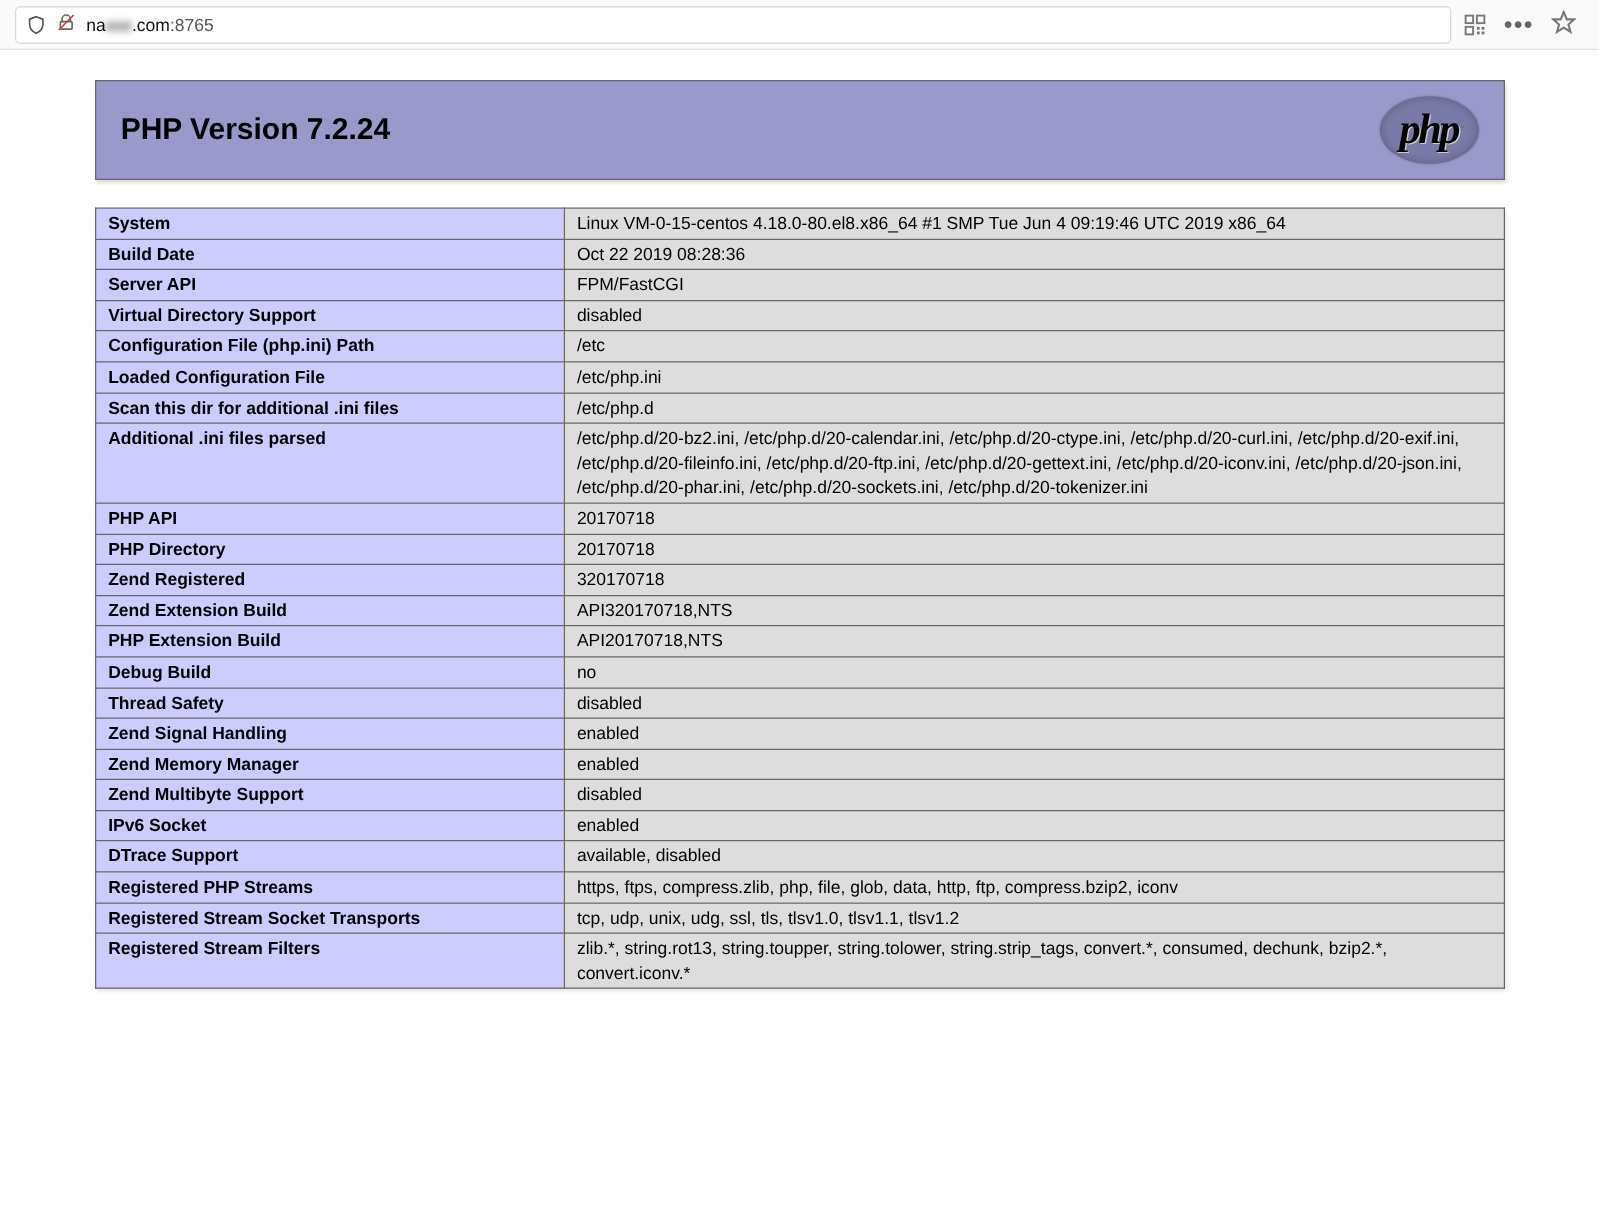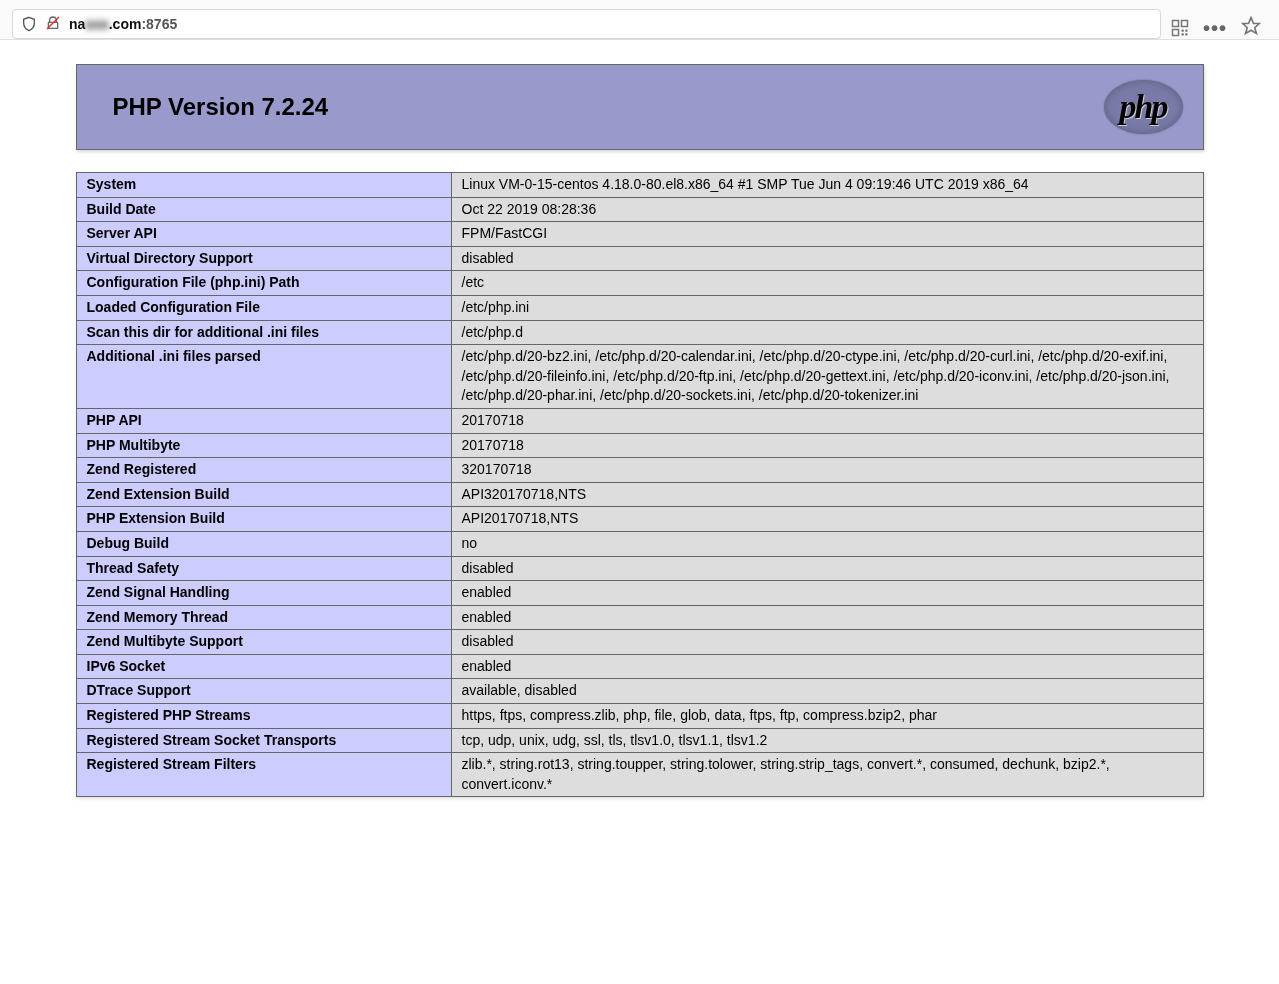--- a/index.html
+++ b/index.html
@@ -1,25 +1,24 @@
 <!DOCTYPE html>
 <html><head>
 <meta charset="utf-8">
 <style>
   * { box-sizing: border-box; }
   html, body { margin:0; padding:0; font-family: "Segoe UI", Arial, sans-serif; background:#fff; }
   body { width:1279px; }
 
   
   .browser-bar {
-    display:flex; align-items:flex-end; height:40px; padding:0 12px;
+    display:flex; align-items:center; height:40px; padding:0 12px;
     border-bottom:1px solid #e0e0e0;
     gap:10px;
     background:#fafafa;
-    font-weight:bold;
   }
   .addr-wrap {
     display:flex; align-items:center; flex:1;
     background:#fff; border:1px solid #d8d8d8; border-radius:4px;
     height:30px; padding:0 8px; gap:8px;
     font-size:14px; color:#555;
   }
   .addr-wrap .shield-icon svg { width:16px; height:16px; display:block; }
   .addr-wrap .nohttps-icon { font-size:14px; color:#d33; position:relative; }
   .addr-wrap .url { color:#555; font-size:14px; white-space:nowrap; }
@@ -39,21 +38,21 @@
   .php-header {
     background:#9999cc;
     color:#000;
     border:1px solid #666;
     box-shadow:1px 2px 3px rgba(0,0,0,0.15);
     display:flex; align-items:center; justify-content:space-between;
     padding:12px 20px;
     margin-bottom:22px;
   }
   .php-header h1 {
-    margin:16px; font-size:24px; font-weight:700; color:#000;
+    margin:0; font-size:24px; font-weight:700; color:#000;
   }
   .php-logo {
     background:#7a7aa8;
     border-radius:50% / 50%;
     padding:8px 16px;
     display:flex; align-items:center; justify-content:flex-end;
     box-shadow:inset 0 0 8px rgba(0,0,0,0.25), 0 0 2px rgba(0,0,0,0.3);
   }
   .php-logo span {
     font-family: Georgia, "Times New Roman", serif;
@@ -171,21 +170,21 @@
           </tr>
           <tr>
             <td class="e">Additional .ini files parsed</td>
             <td class="v">/etc/php.d/20-bz2.ini, /etc/php.d/20-calendar.ini, /etc/php.d/20-ctype.ini, /etc/php.d/20-curl.ini, /etc/php.d/20-exif.ini, /etc/php.d/20-fileinfo.ini, /etc/php.d/20-ftp.ini, /etc/php.d/20-gettext.ini, /etc/php.d/20-iconv.ini, /etc/php.d/20-json.ini, /etc/php.d/20-phar.ini, /etc/php.d/20-sockets.ini, /etc/php.d/20-tokenizer.ini</td>
           </tr>
           <tr>
             <td class="e">PHP API</td>
             <td class="v">20170718</td>
           </tr>
           <tr>
-            <td class="e">PHP Multibyte</td>
+            <td class="e">PHP Directory</td>
             <td class="v">20170718</td>
           </tr>
           <tr>
             <td class="e">Zend Registered</td>
             <td class="v">320170718</td>
           </tr>
           <tr>
             <td class="e">Zend Extension Build</td>
             <td class="v">API320170718,NTS</td>
           </tr>
@@ -199,38 +198,38 @@
           </tr>
           <tr>
             <td class="e">Thread Safety</td>
             <td class="v">disabled</td>
           </tr>
           <tr>
             <td class="e">Zend Signal Handling</td>
             <td class="v">enabled</td>
           </tr>
           <tr>
-            <td class="e">Zend Memory Thread</td>
+            <td class="e">Zend Memory Manager</td>
             <td class="v">enabled</td>
           </tr>
           <tr>
             <td class="e">Zend Multibyte Support</td>
             <td class="v">disabled</td>
           </tr>
           <tr>
             <td class="e">IPv6 Socket</td>
             <td class="v">enabled</td>
           </tr>
           <tr>
             <td class="e">DTrace Support</td>
             <td class="v">available, disabled</td>
           </tr>
           <tr>
             <td class="e">Registered PHP Streams</td>
-            <td class="v">https, ftps, compress.zlib, php, file, glob, data, ftps, ftp, compress.bzip2, phar</td>
+            <td class="v">https, ftps, compress.zlib, php, file, glob, data, http, ftp, compress.bzip2, iconv</td>
           </tr>
           <tr>
             <td class="e">Registered Stream Socket Transports</td>
             <td class="v">tcp, udp, unix, udg, ssl, tls, tlsv1.0, tlsv1.1, tlsv1.2</td>
           </tr>
           <tr>
             <td class="e">Registered Stream Filters</td>
             <td class="v">zlib.*, string.rot13, string.toupper, string.tolower, string.strip_tags, convert.*, consumed, dechunk, bzip2.*, convert.iconv.*</td>
           </tr>
         </tbody>

